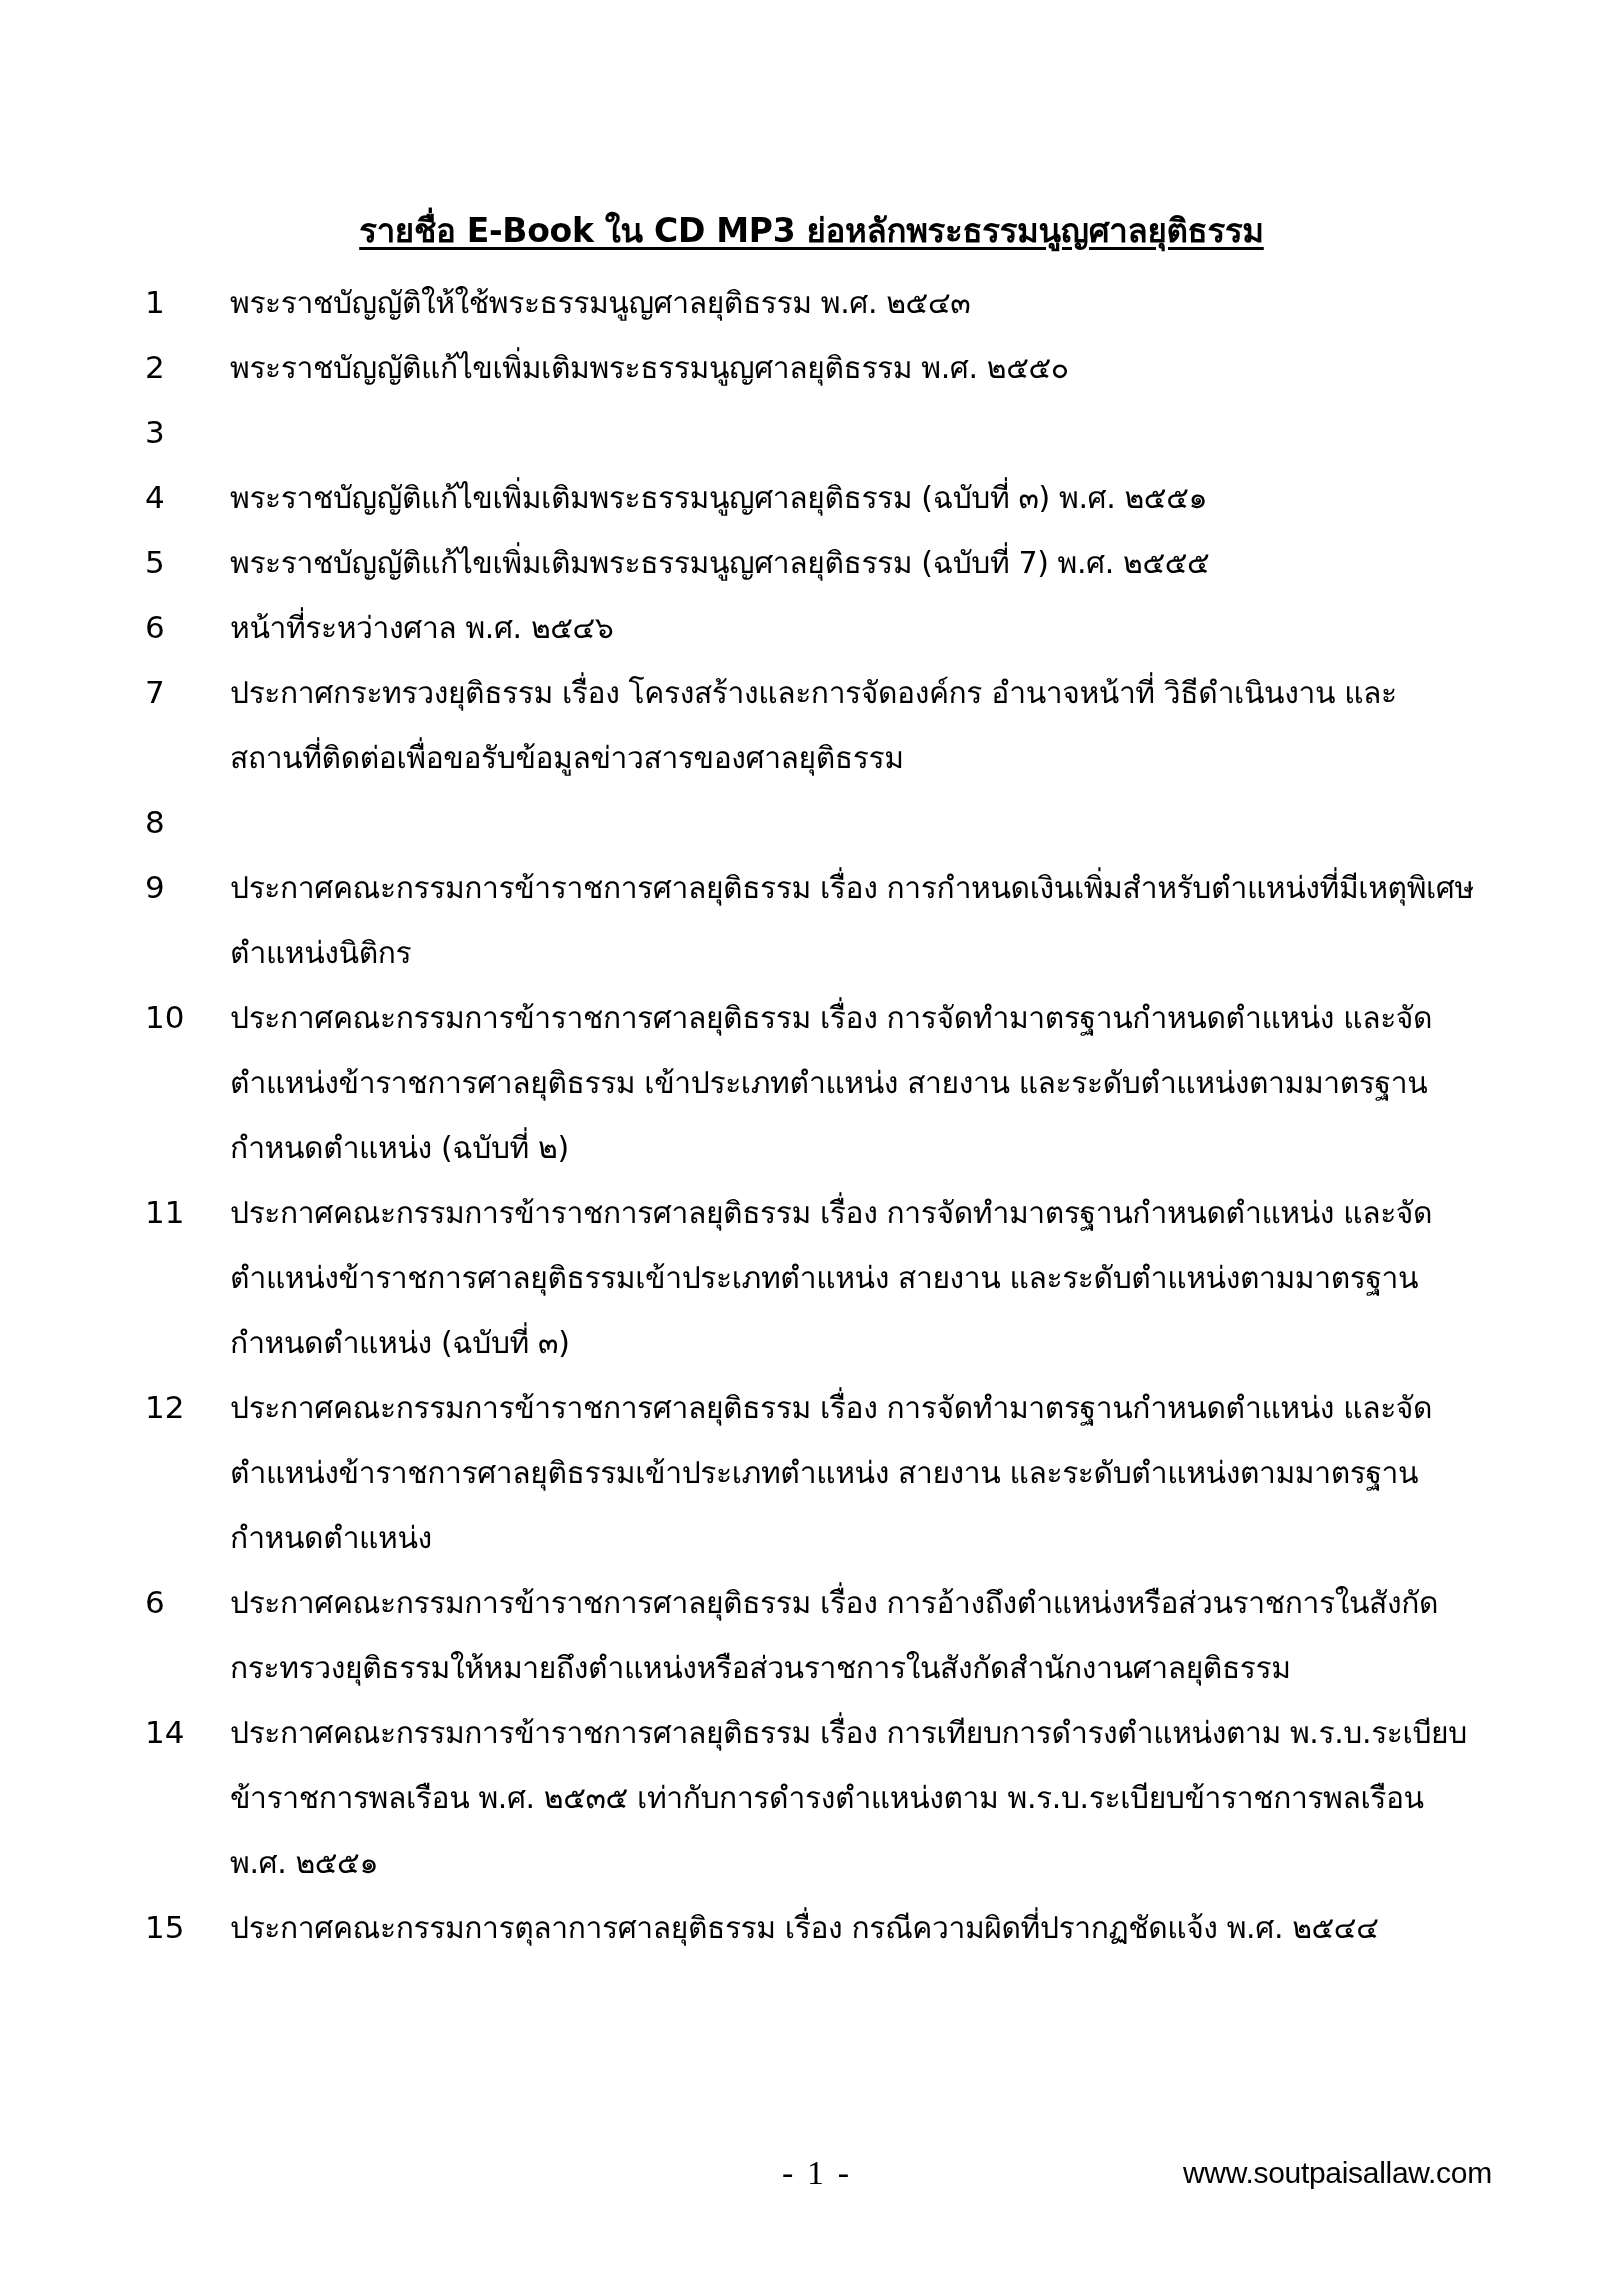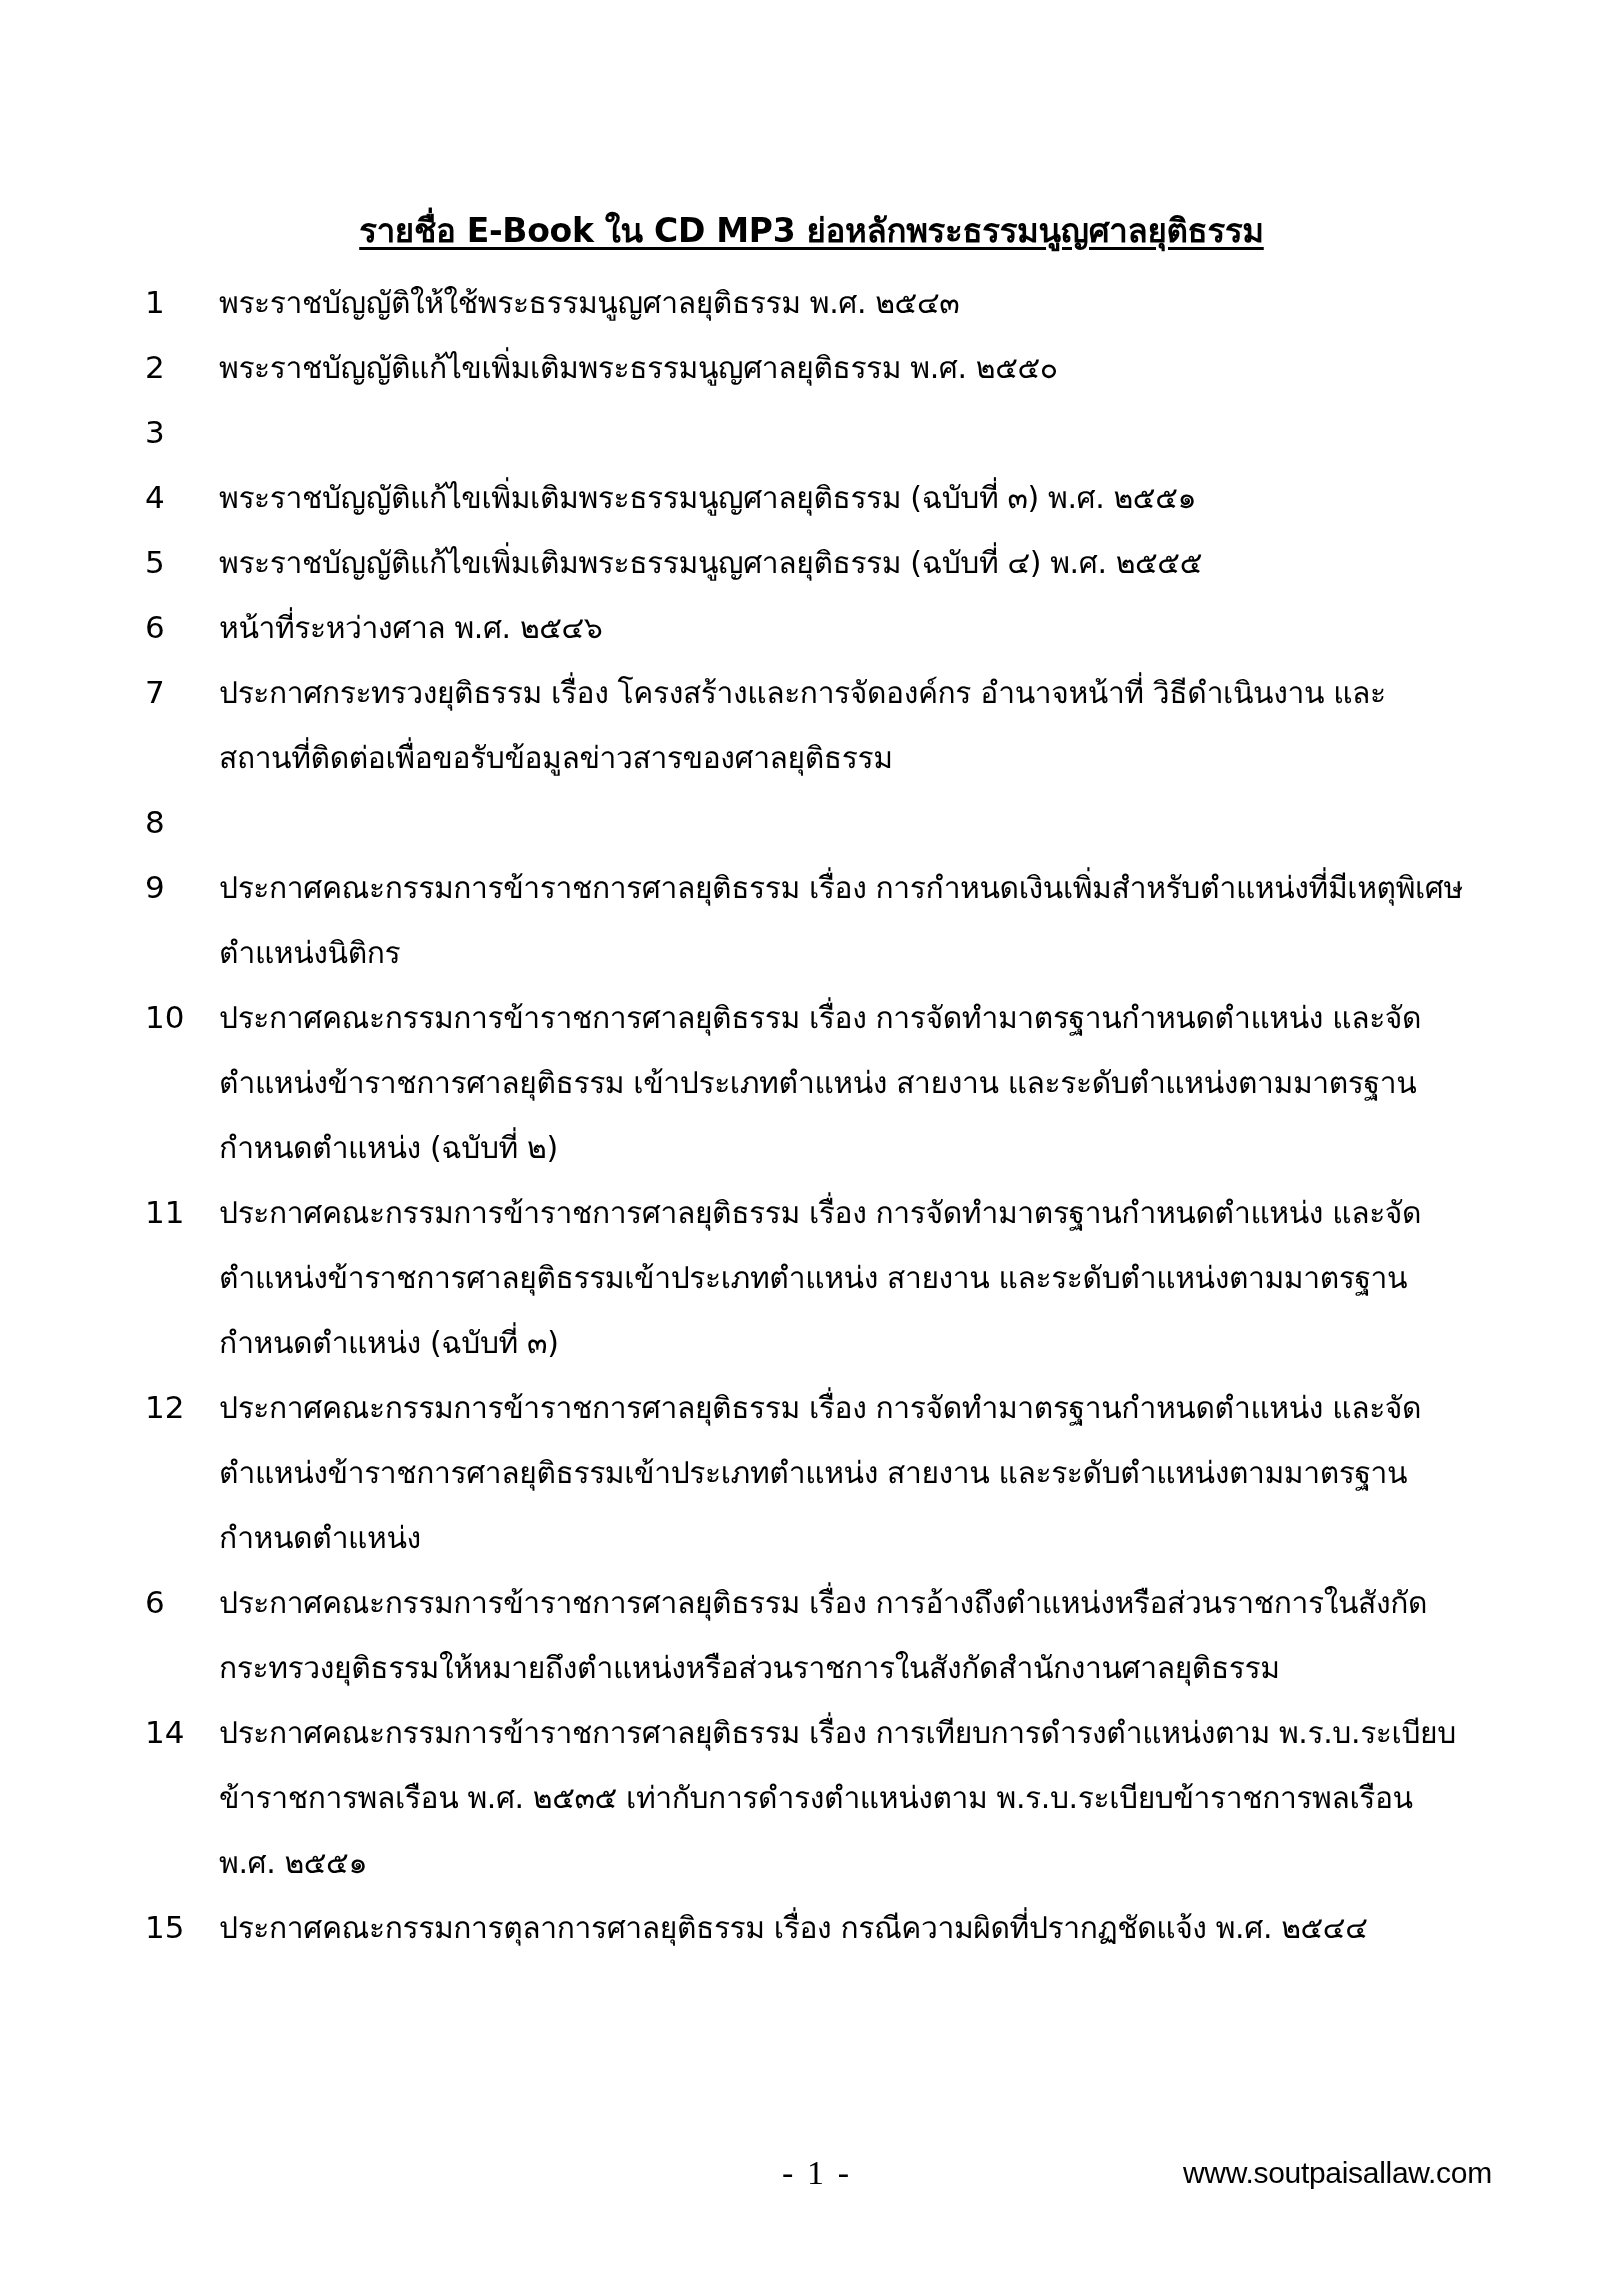--- a/index.html
+++ b/index.html
@@ -46,20 +46,21 @@
       padding-left: 145px;
       font-size: 31px;
       line-height: 65px;
       flex: 0 0 219px;
     }
     .item-text {
       width: 1296px;
       font-size: 30px;
       line-height: 65px;
       letter-spacing: -0.4px;
+      margin-left: 11px;
     }
     .item-line {
       display: block;
       white-space: nowrap;
     }
     .footer-page {
       position: absolute;
       top: 2153px;
       left: 782px;
       font-family: "Liberation Serif", serif;
@@ -100,21 +101,21 @@
   </div>
   <div class="item">
     <div class="item-num">4</div>
     <div class="item-text">
       <span class="item-line">พระราชบัญญัติแก้ไขเพิ่มเติมพระธรรมนูญศาลยุติธรรม (ฉบับที่ ๓) พ.ศ. ๒๕๕๑</span>
     </div>
   </div>
   <div class="item">
     <div class="item-num">5</div>
     <div class="item-text">
-      <span class="item-line">พระราชบัญญัติแก้ไขเพิ่มเติมพระธรรมนูญศาลยุติธรรม (ฉบับที่ ๔) พ.ศ. ๒๕๕๕</span>
+      <span class="item-line">พระราชบัญญัติแก้ไขเพิ่มเติมพระธรรมนูญศาลยุติธรรม (ฉบับที่ 7) พ.ศ. ๒๕๕๕</span>
     </div>
   </div>
   <div class="item">
     <div class="item-num">6</div>
     <div class="item-text">
       <span class="item-line">หน้าที่ระหว่างศาล พ.ศ. ๒๕๔๖</span>
     </div>
   </div>
   <div class="item">
     <div class="item-num">7</div>

